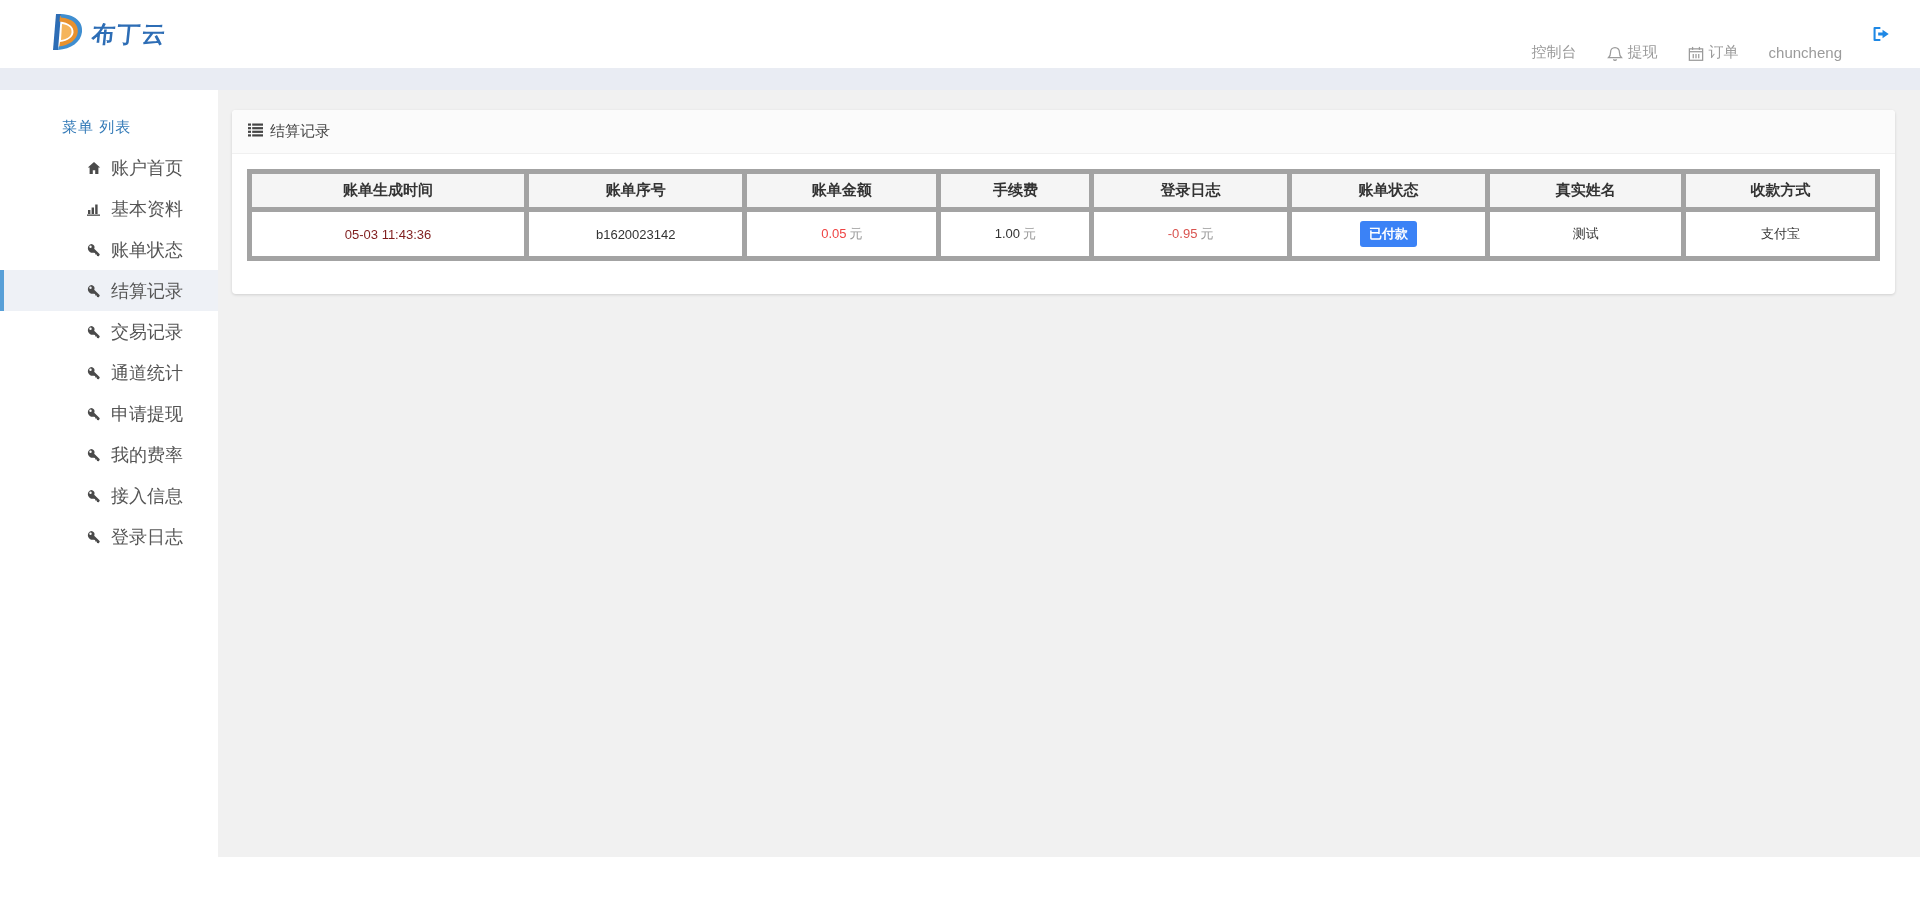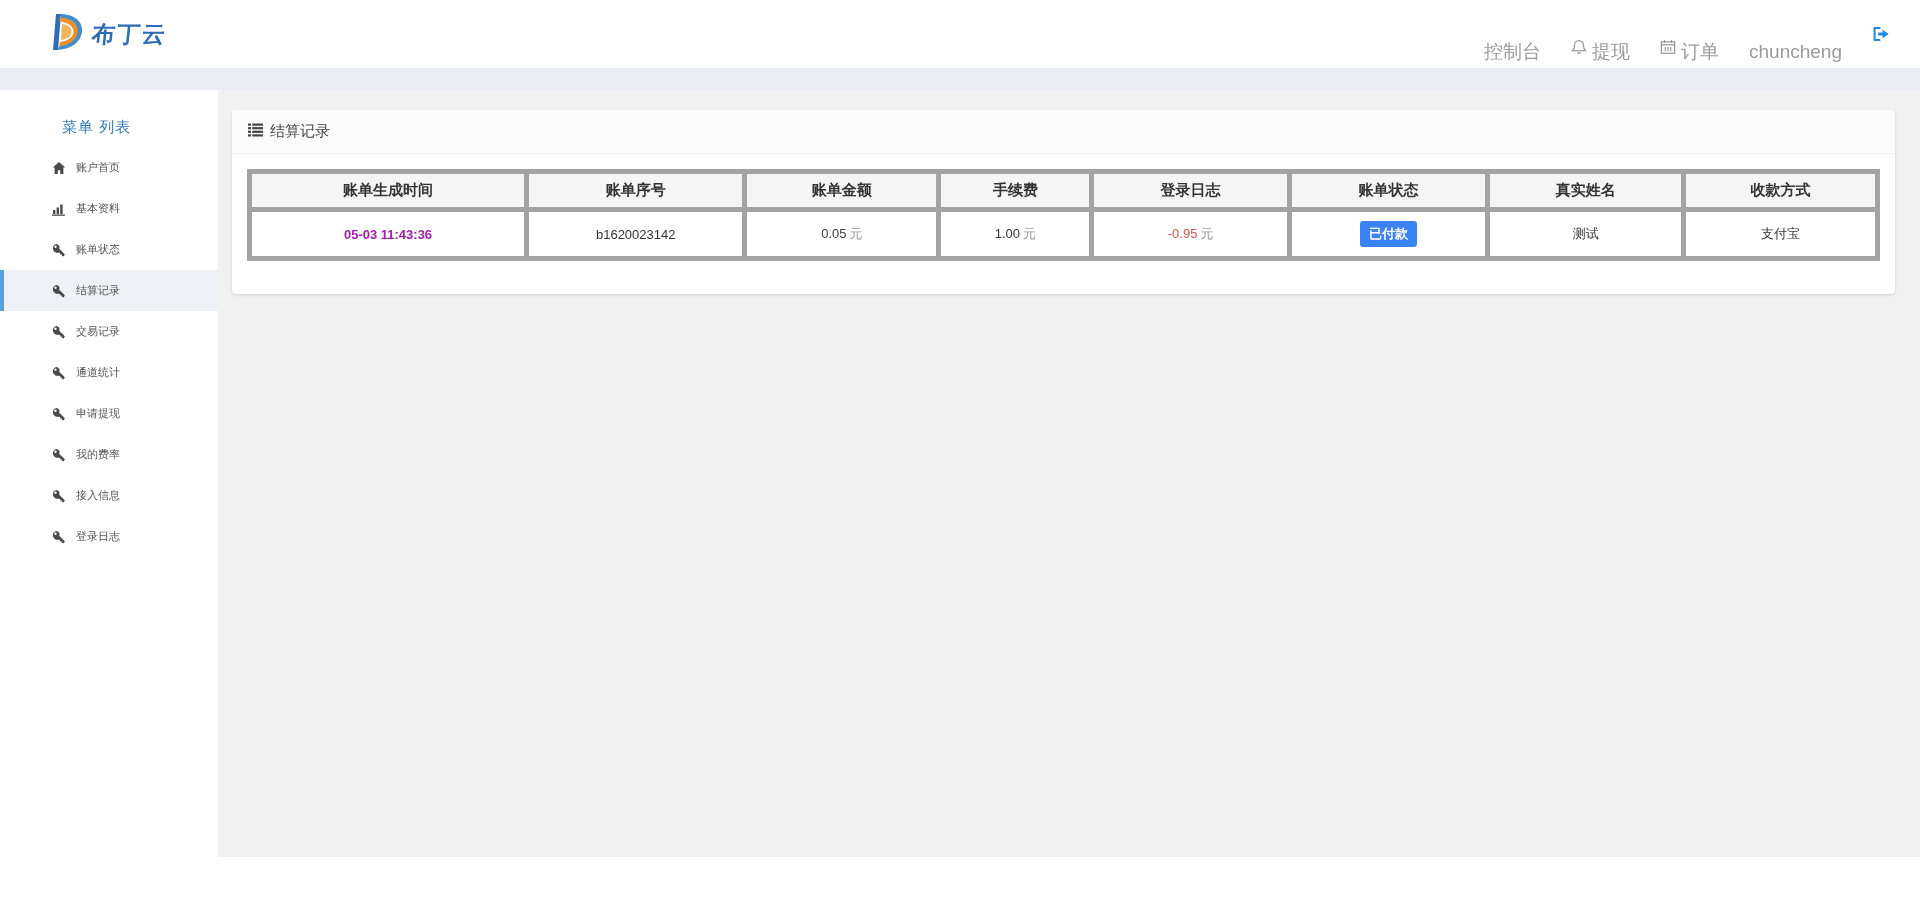--- a/index.html
+++ b/index.html
@@ -6,37 +6,37 @@
   html,body { width:1920px; height:909px; background:#fff; overflow:hidden;
     font-family:"Liberation Sans","DejaVu Sans",sans-serif; }
 
   
   .navbar { height:68px; background:#fff; display:flex; align-items:center;
     justify-content:space-between; padding:0 30px 0 50px; }
   .brand { display:flex; align-items:center; gap:8px; cursor:pointer; }
   .brand-name { font-size:23px; font-weight:bold; color:#2d6db5; letter-spacing:2px;
     transform:skewX(-6deg); }
   .topnav { display:flex; align-items:center; gap:30px; }
-  .topnav-link { display:flex; align-items:flex-start; gap:5px; color:#9b9b9b;
-    font-size:19px; cursor:pointer;margin-top:36px; }
+  .topnav-link { display:flex; align-items:flex-end; gap:5px; color:#9b9b9b;
+    font-size:15px; cursor:pointer;margin-top:36px; }
   .topnav-link svg { display:block; }
   .logout { color:#1e88e5; cursor:pointer; display:flex; align-items:center; }
 
   
   .strip { height:22px; background:#e9ecf3; width:100%; }
 
   
   .content-row { display:flex; height:767px; }
 
   
   .sidebar { width:218px; background:#fff; padding-top:18px; flex:none; }
   .menu-header { padding:10px 0 10px 62px; color:#337ab7; font-size:15px;
     font-weight:normal; letter-spacing:1px; }
   .menu-item { height:41px; display:flex; align-items:center; padding-left:48px;
-    color:#555; font-size:11px; cursor:pointer; border-left:4px solid transparent; }
+    color:#555; font-size:18px; cursor:pointer; border-left:4px solid transparent;justify-content:center; }
   .menu-item .mi-icon { width:16px; margin-right:8px; color:#4a4a4a; display:flex;
     align-items:center; }
   .menu-item.active { background:#eef1f6; border-left-color:#58a0d8; }
 
   
   .main { flex:1; background:#f1f1f1; padding:20px 25px 0 14px; }
 
   
   .panel { background:#fff; border-radius:4px; box-shadow:0 1px 3px rgba(0,0,0,.14); }
   .panel-header { padding:12px 16px; background:#fbfbfb; border-bottom:1px solid #f0f0f0;
@@ -45,22 +45,22 @@
   .panel-body { padding:15px 15px 33px 15px; }
 
   
   table { width:100%; border-collapse:collapse; table-layout:fixed; }
   th,td { border:5px solid #a3a3a3; text-align:center; vertical-align:middle; }
   th { background:#f5f5f5; color:#333; font-size:15px; font-weight:bold; height:38px; }
   td { height:49px; font-size:13px; color:#333; background:#fff; }
   col.c1{width:17%} col.c2{width:13.4%} col.c3{width:11.9%} col.c4{width:9.4%}
   col.c5{width:12.1%} col.c6{width:12.2%} col.c7{width:12%} col.c8{width:11.9%}
 
-  .cell-time { color:#a21caf; cursor:pointer;font-weight:bold; }
-  .val-green { color:#404040;text-align:center; }
+  .cell-time { color:#7f1d1d; cursor:pointer; }
+  .val-green { color:#ef4444;text-align:center; }
   .val-red { color:#d9534f; }
   .unit { color:#999; margin-left:3px; }
   .badge-paid { display:inline-block; background:#3b82f6; color:#fff; font-size:13px;
     font-weight:bold; padding:4px 9px; border-radius:3px; }
 </style>
 </head>
 <body>
 
 <div class="navbar">
   <div class="brand">

